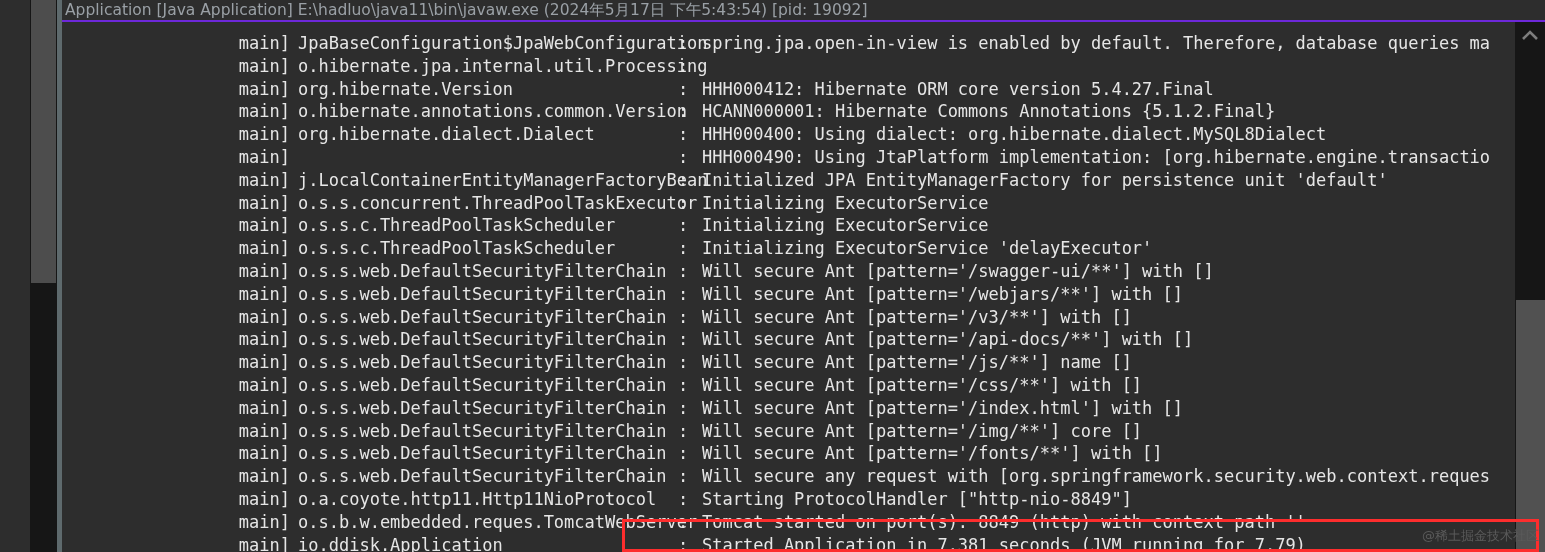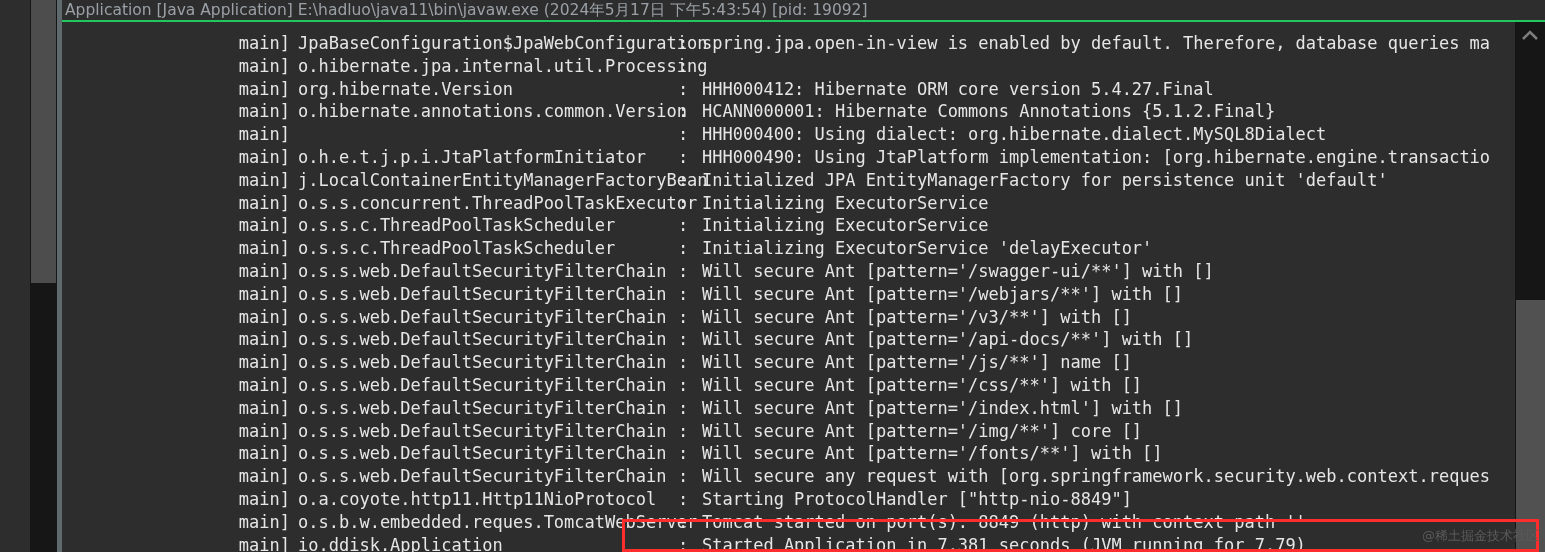--- a/index.html
+++ b/index.html
@@ -60,21 +60,21 @@
   }
 
   
   .title-bar {
     position: absolute;
     left: 0;
     top: 0;
     width: 1483px;
     height: 22px;
     background: #2d2d2d;
-    border-bottom: 2px solid #22c55e;
+    border-bottom: 2px solid #6d28d9;
     box-sizing: border-box;
     white-space: nowrap;
     overflow: hidden;
   }
   .title-text {
     position: absolute;
     left: 3px;
     top: 1px;
     font-family: "DejaVu Sans", sans-serif;
     font-size: 15.5px;
@@ -214,26 +214,26 @@
           <span class="col-msg">HHH000412: Hibernate ORM core version 5.4.27.Final</span>
         </div>
         <div class="log-line">
           <span class="col-thread">main]</span>
           <span class="col-logger">o.hibernate.annotations.common.Version</span>
           <span class="col-sep">:</span>
           <span class="col-msg">HCANN000001: Hibernate Commons Annotations {5.1.2.Final}</span>
         </div>
         <div class="log-line">
           <span class="col-thread">main]</span>
+          <span class="col-logger">org.hibernate.dialect.Dialect</span>
           <span class="col-sep">:</span>
           <span class="col-msg">HHH000400: Using dialect: org.hibernate.dialect.MySQL8Dialect</span>
         </div>
         <div class="log-line">
           <span class="col-thread">main]</span>
-          <span class="col-logger">o.h.e.t.j.p.i.JtaPlatformInitiator</span>
           <span class="col-sep">:</span>
           <span class="col-msg">HHH000490: Using JtaPlatform implementation: [org.hibernate.engine.transactio</span>
         </div>
         <div class="log-line">
           <span class="col-thread">main]</span>
           <span class="col-logger">j.LocalContainerEntityManagerFactoryBean</span>
           <span class="col-sep">:</span>
           <span class="col-msg">Initialized JPA EntityManagerFactory for persistence unit 'default'</span>
         </div>
         <div class="log-line">

